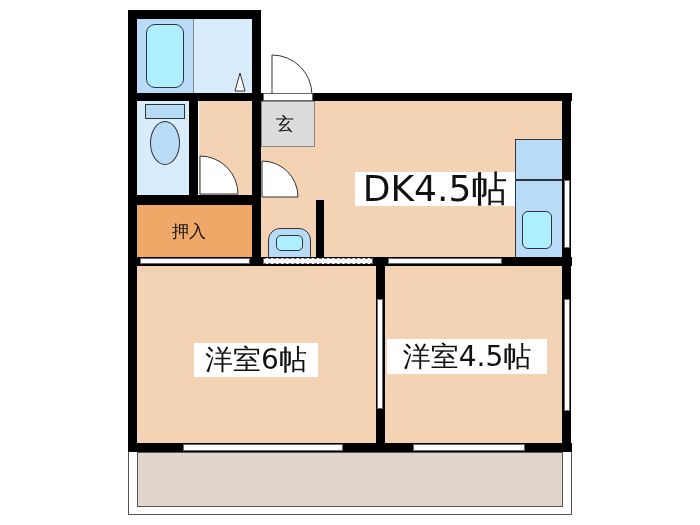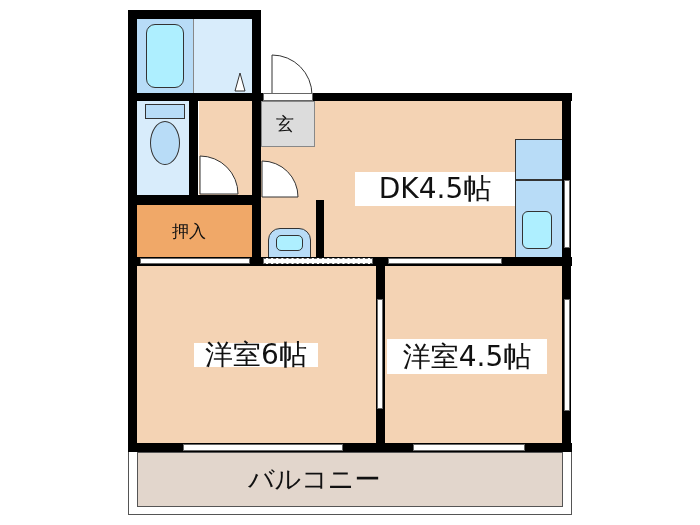--- a/index.html
+++ b/index.html
@@ -11,21 +11,20 @@
   .win{position:absolute;background:#fff;border:1px solid #666;box-sizing:border-box;}
   svg{position:absolute;overflow:visible;}
 </style>
 </head>
 <body>
 
 <div class="abs" style="left:0;top:0;width:700px;height:525px;">
 
   <div class="room" style="left:128px;top:448px;width:444px;height:67px;background:#fff;border:1px solid #555;box-sizing:border-box;"></div>
   <div class="room" style="left:137px;top:452px;width:426px;height:55px;background:#e2d6cc;border:1px solid #555;box-sizing:border-box;"></div>
-  <div class="label" style="left:248px;top:462px;height:34px;background:transparent;font-size:26px;">バルコニー</div>
 
   <div class="room" style="left:137px;top:19px;width:56px;height:74px;background:#b8dcf7;"></div>
   <div class="abs" style="left:146px;top:24px;width:38px;height:64px;background:#aeefff;border:1px solid #333;border-radius:9px;"></div>
   <div class="room" style="left:193px;top:19px;width:60px;height:74px;background:#d8ecfb;border-left:1px solid #888;"></div>
   <div class="win" style="left:218px;top:11px;width:27px;height:6px;"></div>
   <svg style="left:233px;top:72px;" width="14" height="20">
       <polygon points="2,19 7,1 12,19" fill="#fff" stroke="#333" stroke-width="1"></polygon>
     </svg>
   <div class="abs" style="left:198px;top:93px;width:53px;height:8px;background:#fff;border:1px solid #666;"></div>
 
@@ -44,33 +43,33 @@
   <div class="room" style="left:261px;top:101px;width:54px;height:46px;background:#dcdcdc;border:1px solid #888;box-sizing:border-box;"></div>
   <div class="label" style="left:276px;top:113px;height:22px;background:transparent;font-size:18px;">玄</div>
   <svg style="left:271px;top:54px;" width="46" height="42">
       <path d="M1,41 L1,1 A40,40 0 0 1 41,41" fill="#fff" stroke="#333" stroke-width="1"></path>
       <line x1="1" y1="41" x2="41" y2="41" stroke="#333"></line>
     </svg>
 
   <div class="room" style="left:261px;top:101px;width:301px;height:157px;background:#f4d3b4;z-index:-1;"></div>
   <div class="room" style="left:315px;top:101px;width:247px;height:157px;background:#f4d3b4;"></div>
   <div class="room" style="left:261px;top:147px;width:60px;height:111px;background:#f4d3b4;"></div>
-  <div class="label" style="left:355px;top:172px;width:160px;height:34px;font-size:28px;">DK4.5帖</div>
+  <div class="label" style="left:355px;top:172px;width:160px;height:34px;font-size:36px;">DK4.5帖</div>
   <svg style="left:261px;top:160px;" width="38" height="38">
       <path d="M1,37 L1,1 A36,36 0 0 1 37,37 Z" fill="#fff" stroke="#333" stroke-width="1"></path>
     </svg>
   <div class="abs" style="left:268px;top:228px;width:43px;height:30px;background:#b8dcf7;border:1px solid #333;border-radius:12px 12px 0 0;"></div>
   <div class="abs" style="left:276px;top:235px;width:27px;height:16px;background:#aeefff;border:1px solid #333;border-radius:5px;"></div>
   <div class="wall" style="left:316px;top:200px;width:8px;height:58px;"></div>
   <div class="abs" style="left:515px;top:139px;width:48px;height:41px;background:#b8dcf7;border:1px solid #333;"></div>
   <div class="abs" style="left:515px;top:180px;width:48px;height:78px;background:#b8dcf7;border:1px solid #333;"></div>
   <div class="abs" style="left:522px;top:211px;width:30px;height:38px;background:#aeefff;border:1px solid #333;border-radius:6px;"></div>
 
   <div class="room" style="left:137px;top:266px;width:239px;height:177px;background:#f4d3b4;"></div>
-  <div class="label" style="left:194px;top:343px;width:124px;height:24px;font-size:28px;">洋室6帖</div>
+  <div class="label" style="left:194px;top:343px;width:124px;height:34px;font-size:28px;">洋室6帖</div>
 
   <div class="room" style="left:385px;top:266px;width:177px;height:177px;background:#f4d3b4;"></div>
   <div class="label" style="left:387px;top:339px;width:160px;height:35px;font-size:28px;">洋室4.5帖</div>
 
   <div class="wall" style="left:128px;top:10px;width:9px;height:442px;"></div>
   <div class="wall" style="left:128px;top:10px;width:133px;height:9px;"></div>
   <div class="wall" style="left:252px;top:10px;width:9px;height:256px;"></div>
   <div class="wall" style="left:252px;top:93px;width:320px;height:8px;"></div>
   <div class="wall" style="left:562px;top:93px;width:9px;height:359px;"></div>
   <div class="wall" style="left:128px;top:93px;width:133px;height:8px;"></div>

